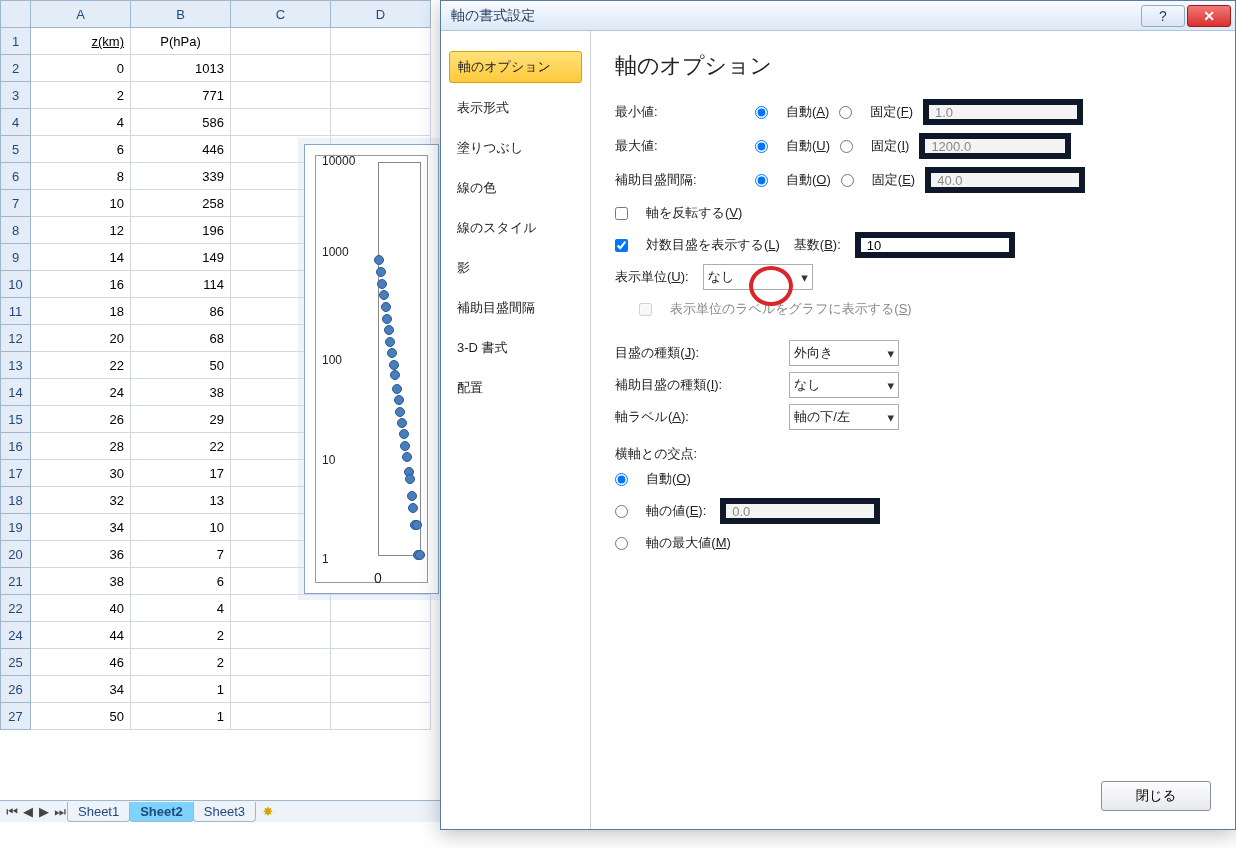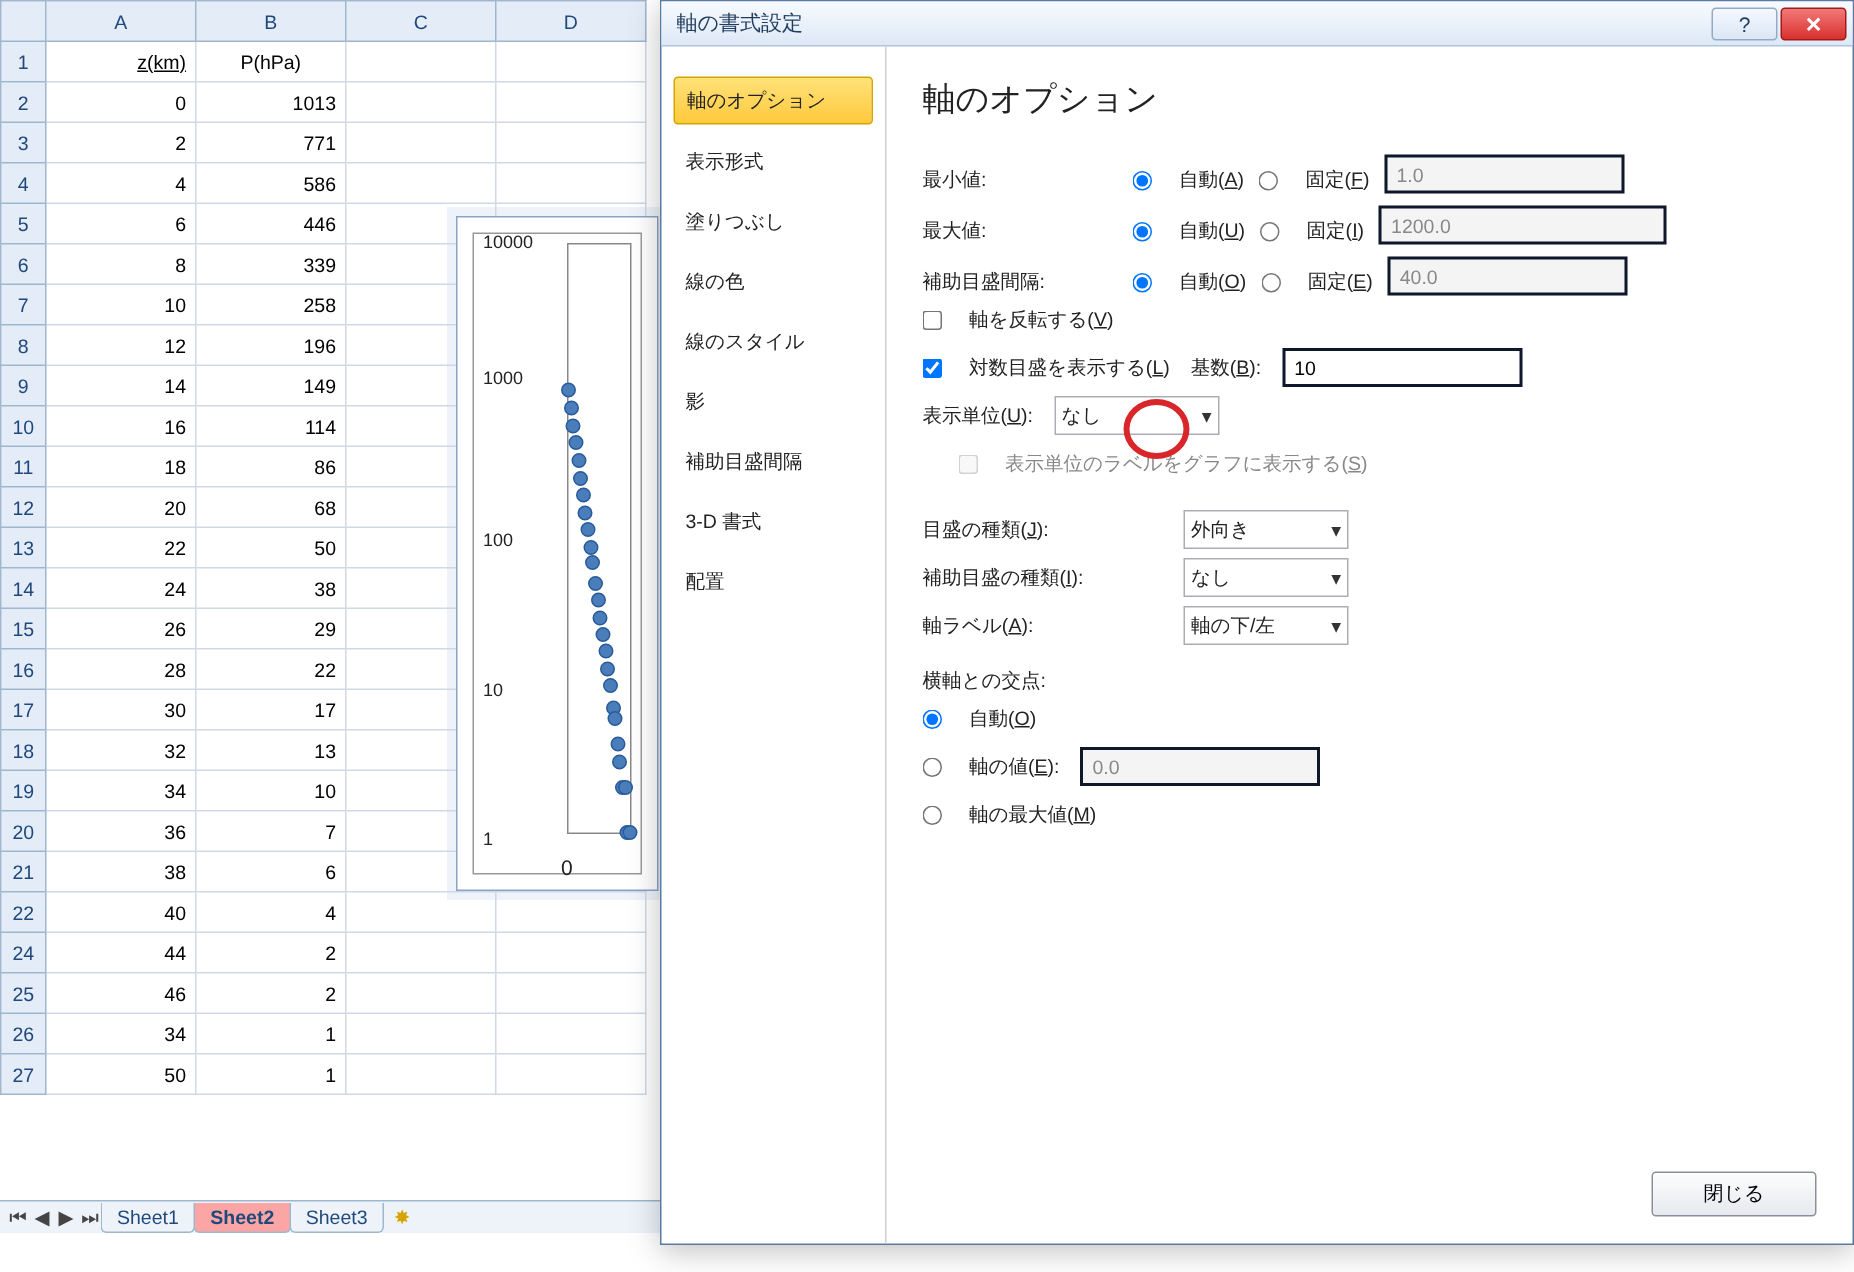--- a/index.html
+++ b/index.html
@@ -41,21 +41,21 @@
     border-top:1px solid #9eb6ce; background:#eef3fa;
     display:flex; align-items:center; padding-left:4px; gap:0;
   }
   .nav-btn { width:16px; height:18px; display:flex; align-items:center;
     justify-content:center; color:#444; cursor:pointer; }
   .tab {
     padding:2px 10px; border:1px solid #9eb6ce; border-top:none;
     background:#eef3fa; border-radius:0 0 4px 4px; color:#1f497d; cursor:pointer;
     margin-left:-1px;
   }
-  .tab.active { background:#fca5a5; font-weight:bold; }
+  .tab.active { background:#7dd3fc; font-weight:bold; }
 
   
   .chart-obj {
     position:absolute; left:304px; top:144px; width:135px; height:450px;
     border:1px solid #8aa4c8; background:#fff;
     box-shadow:0 0 0 6px rgba(200,215,235,0.3);
   }
   .chart-inner {
     position:absolute; left:10px; top:10px; right:10px; bottom:10px;
     border:1px solid #999;
@@ -101,28 +101,28 @@
     display:flex; flex-direction:column; gap:10px;
   }
   .side-item { padding:6px 8px; cursor:pointer; color:#222; }
   .side-item.active {
     background:linear-gradient(#ffe27a,#ffc93c);
     border:1px solid #d6a400; border-radius:3px;
   }
 
   .dlg-main { flex:1; padding:20px 24px; position:relative; color:#222; }
   .dlg-main h2 { margin:0 0 14px 0; font-size:22px; font-weight:normal; }
-  .opt-row { display:flex; align-items:flex-end; height:34px; gap:10px; }
+  .opt-row { display:flex; align-items:center; height:34px; gap:10px; }
   .opt-label { width:130px; }
   .radio, .check {
     display:inline-flex; align-items:center; gap:18px;
   }
   .radio input, .check input { margin:0; }
   .txt {
-    height:26px; border:2px solid #0f172a; padding:6px 6px; font-size:13px;
+    height:26px; border:6px solid #0f172a; padding:6px 6px; font-size:13px;
   }
   .txt.disabled { background:#f4f4f4; color:#888; }
   .sel {
     height:26px; border:1px solid #abadb3; padding:2px 4px; font-size:13px;
     background:#fff; display:inline-flex; align-items:center; justify-content:space-between;
     cursor:pointer;
   }
   .sel .arrow { margin-left:6px; color:#333; }
   .group-row { display:flex; align-items:center; gap:14px; height:32px; }
   .hr-gap { height:12px; }
@@ -443,21 +443,21 @@
           <div class="opt-row">
             <span class="opt-label">最大値:</span>
             <label class="radio">
               <input type="radio" name="rmax" checked="" style=""> 
               <span>自動(<span class="und">U</span>)</span>
             </label>
             <label class="radio">
               <input type="radio" name="rmax" style=""> 
               <span>固定(<span class="und">I</span>)</span>
             </label>
-            <input class="txt disabled" style="width: 192px;" disabled="" value="1200.0">
+            <input class="txt disabled" style="width: 152px;" disabled="" value="1200.0">
           </div>
           <div class="opt-row">
             <span class="opt-label">補助目盛間隔:</span>
             <label class="radio">
               <input type="radio" name="rminor" checked="" style=""> 
               <span>自動(<span class="und">O</span>)</span>
             </label>
             <label class="radio">
               <input type="radio" name="rminor" style=""> 
               <span>固定(<span class="und">E</span>)</span>

